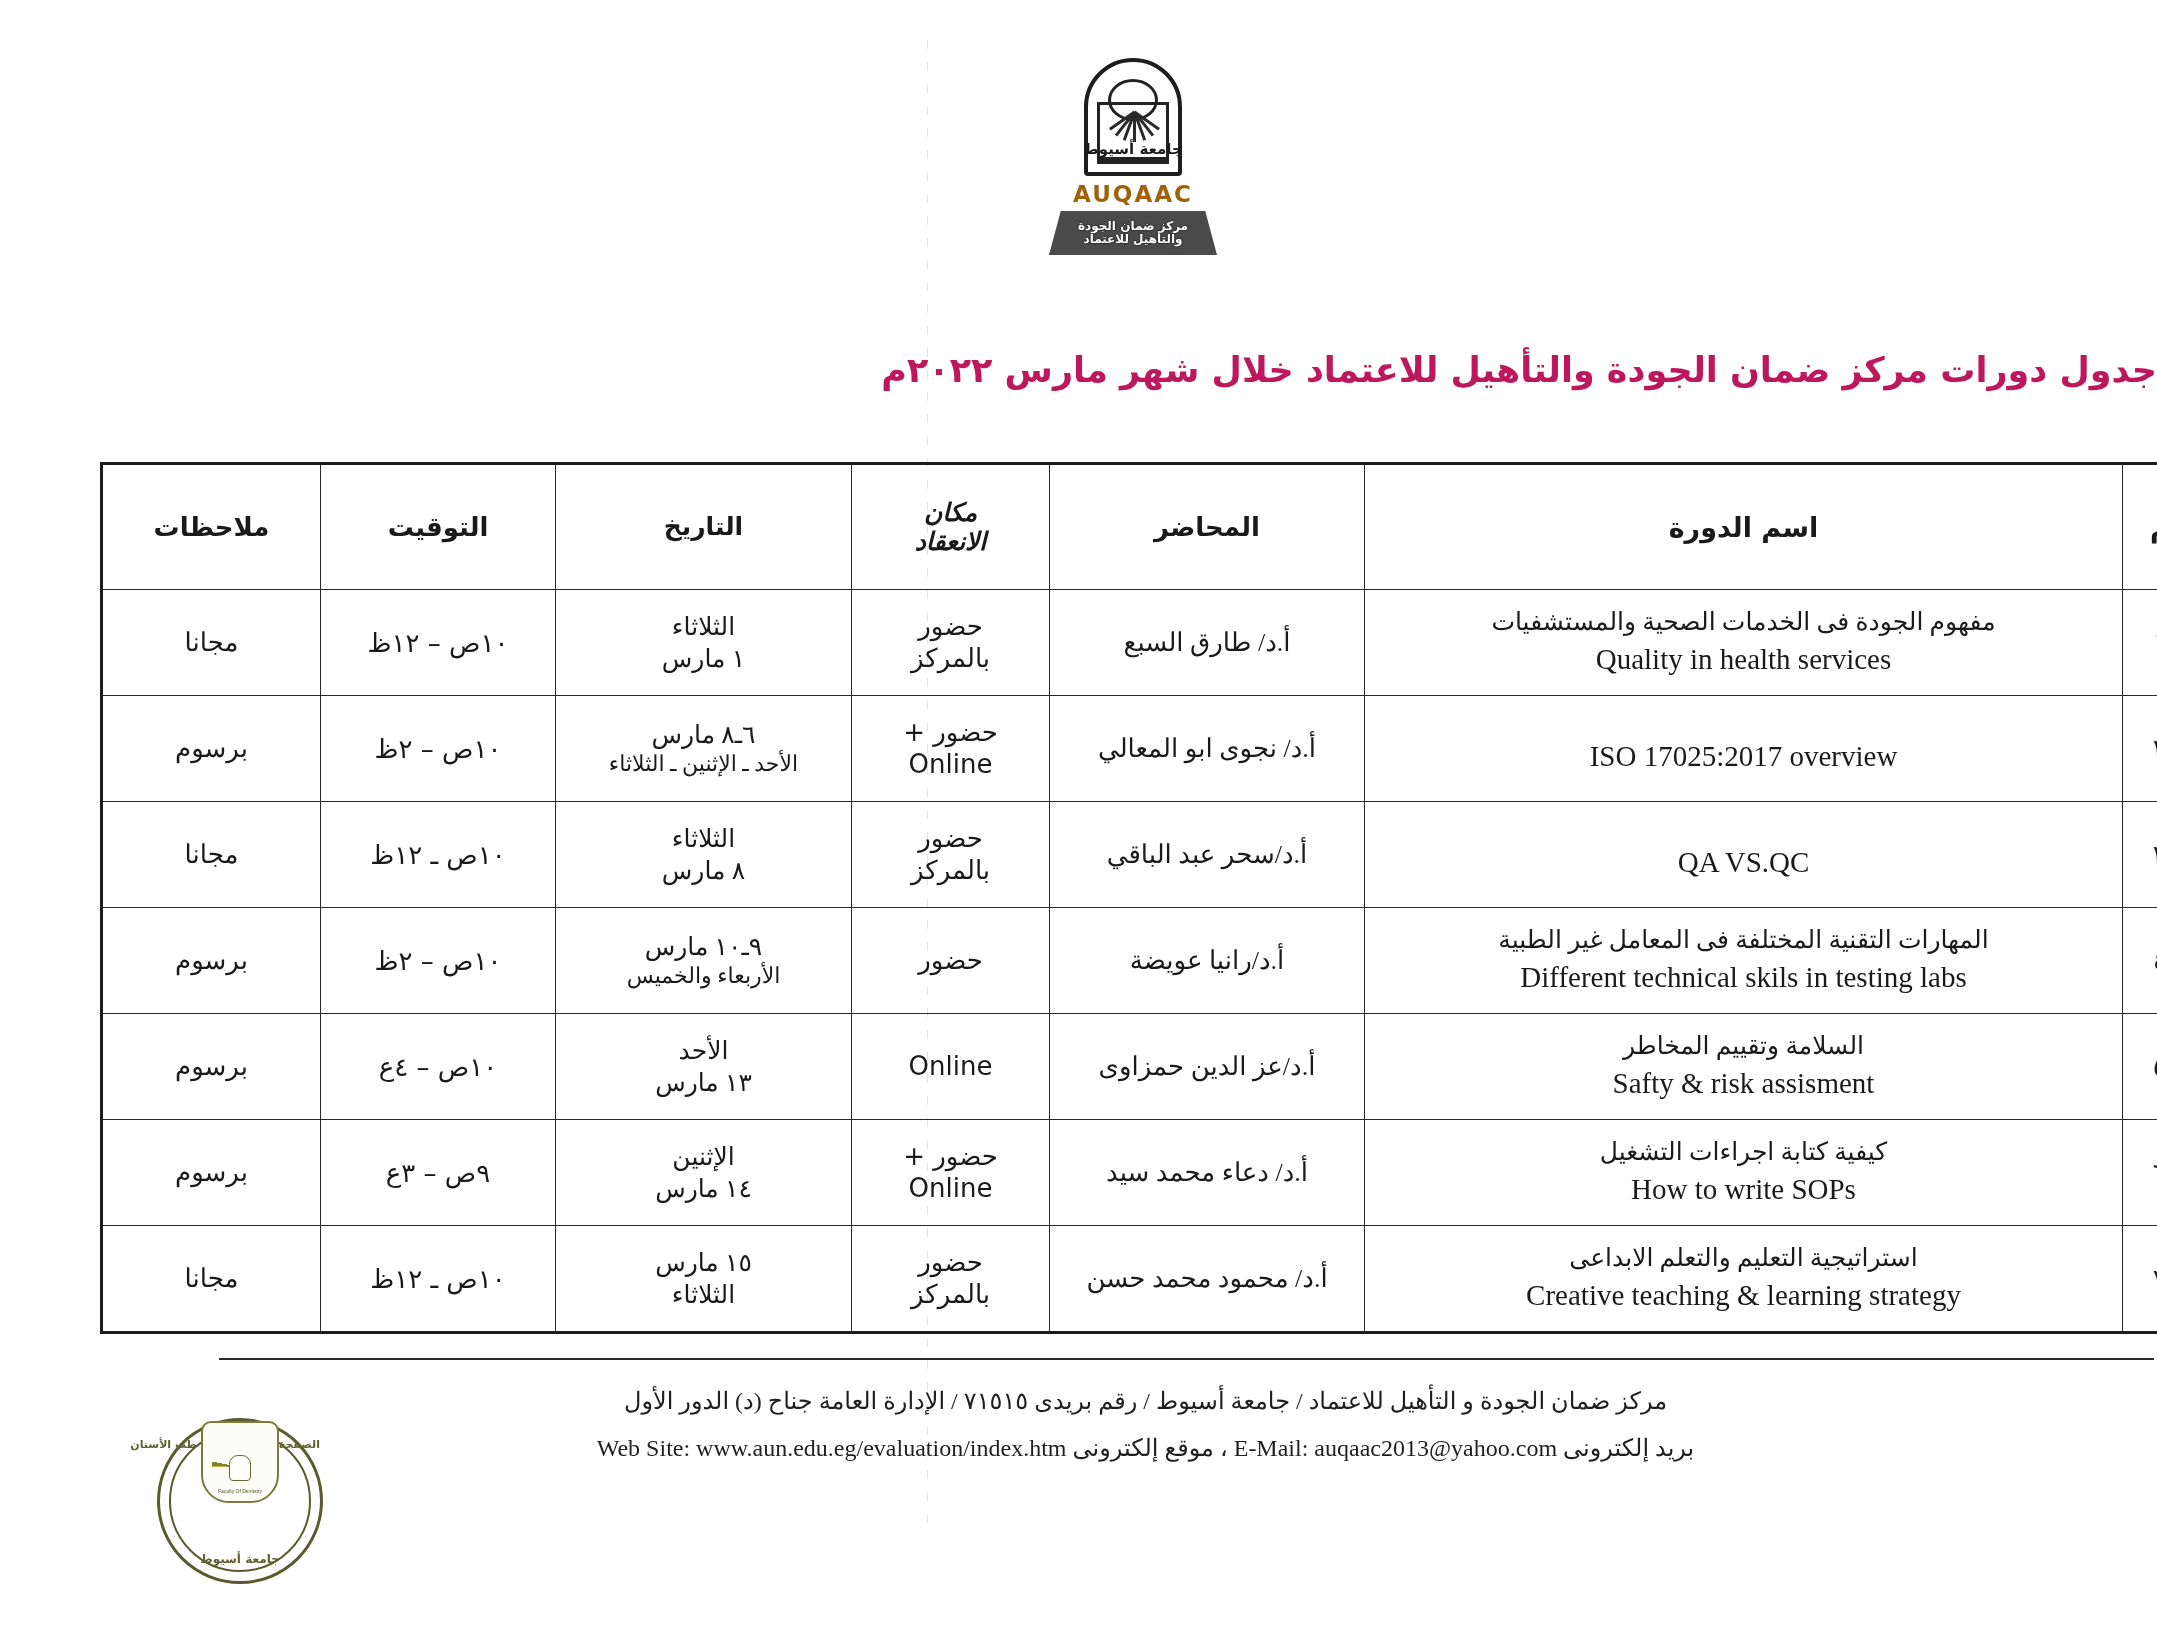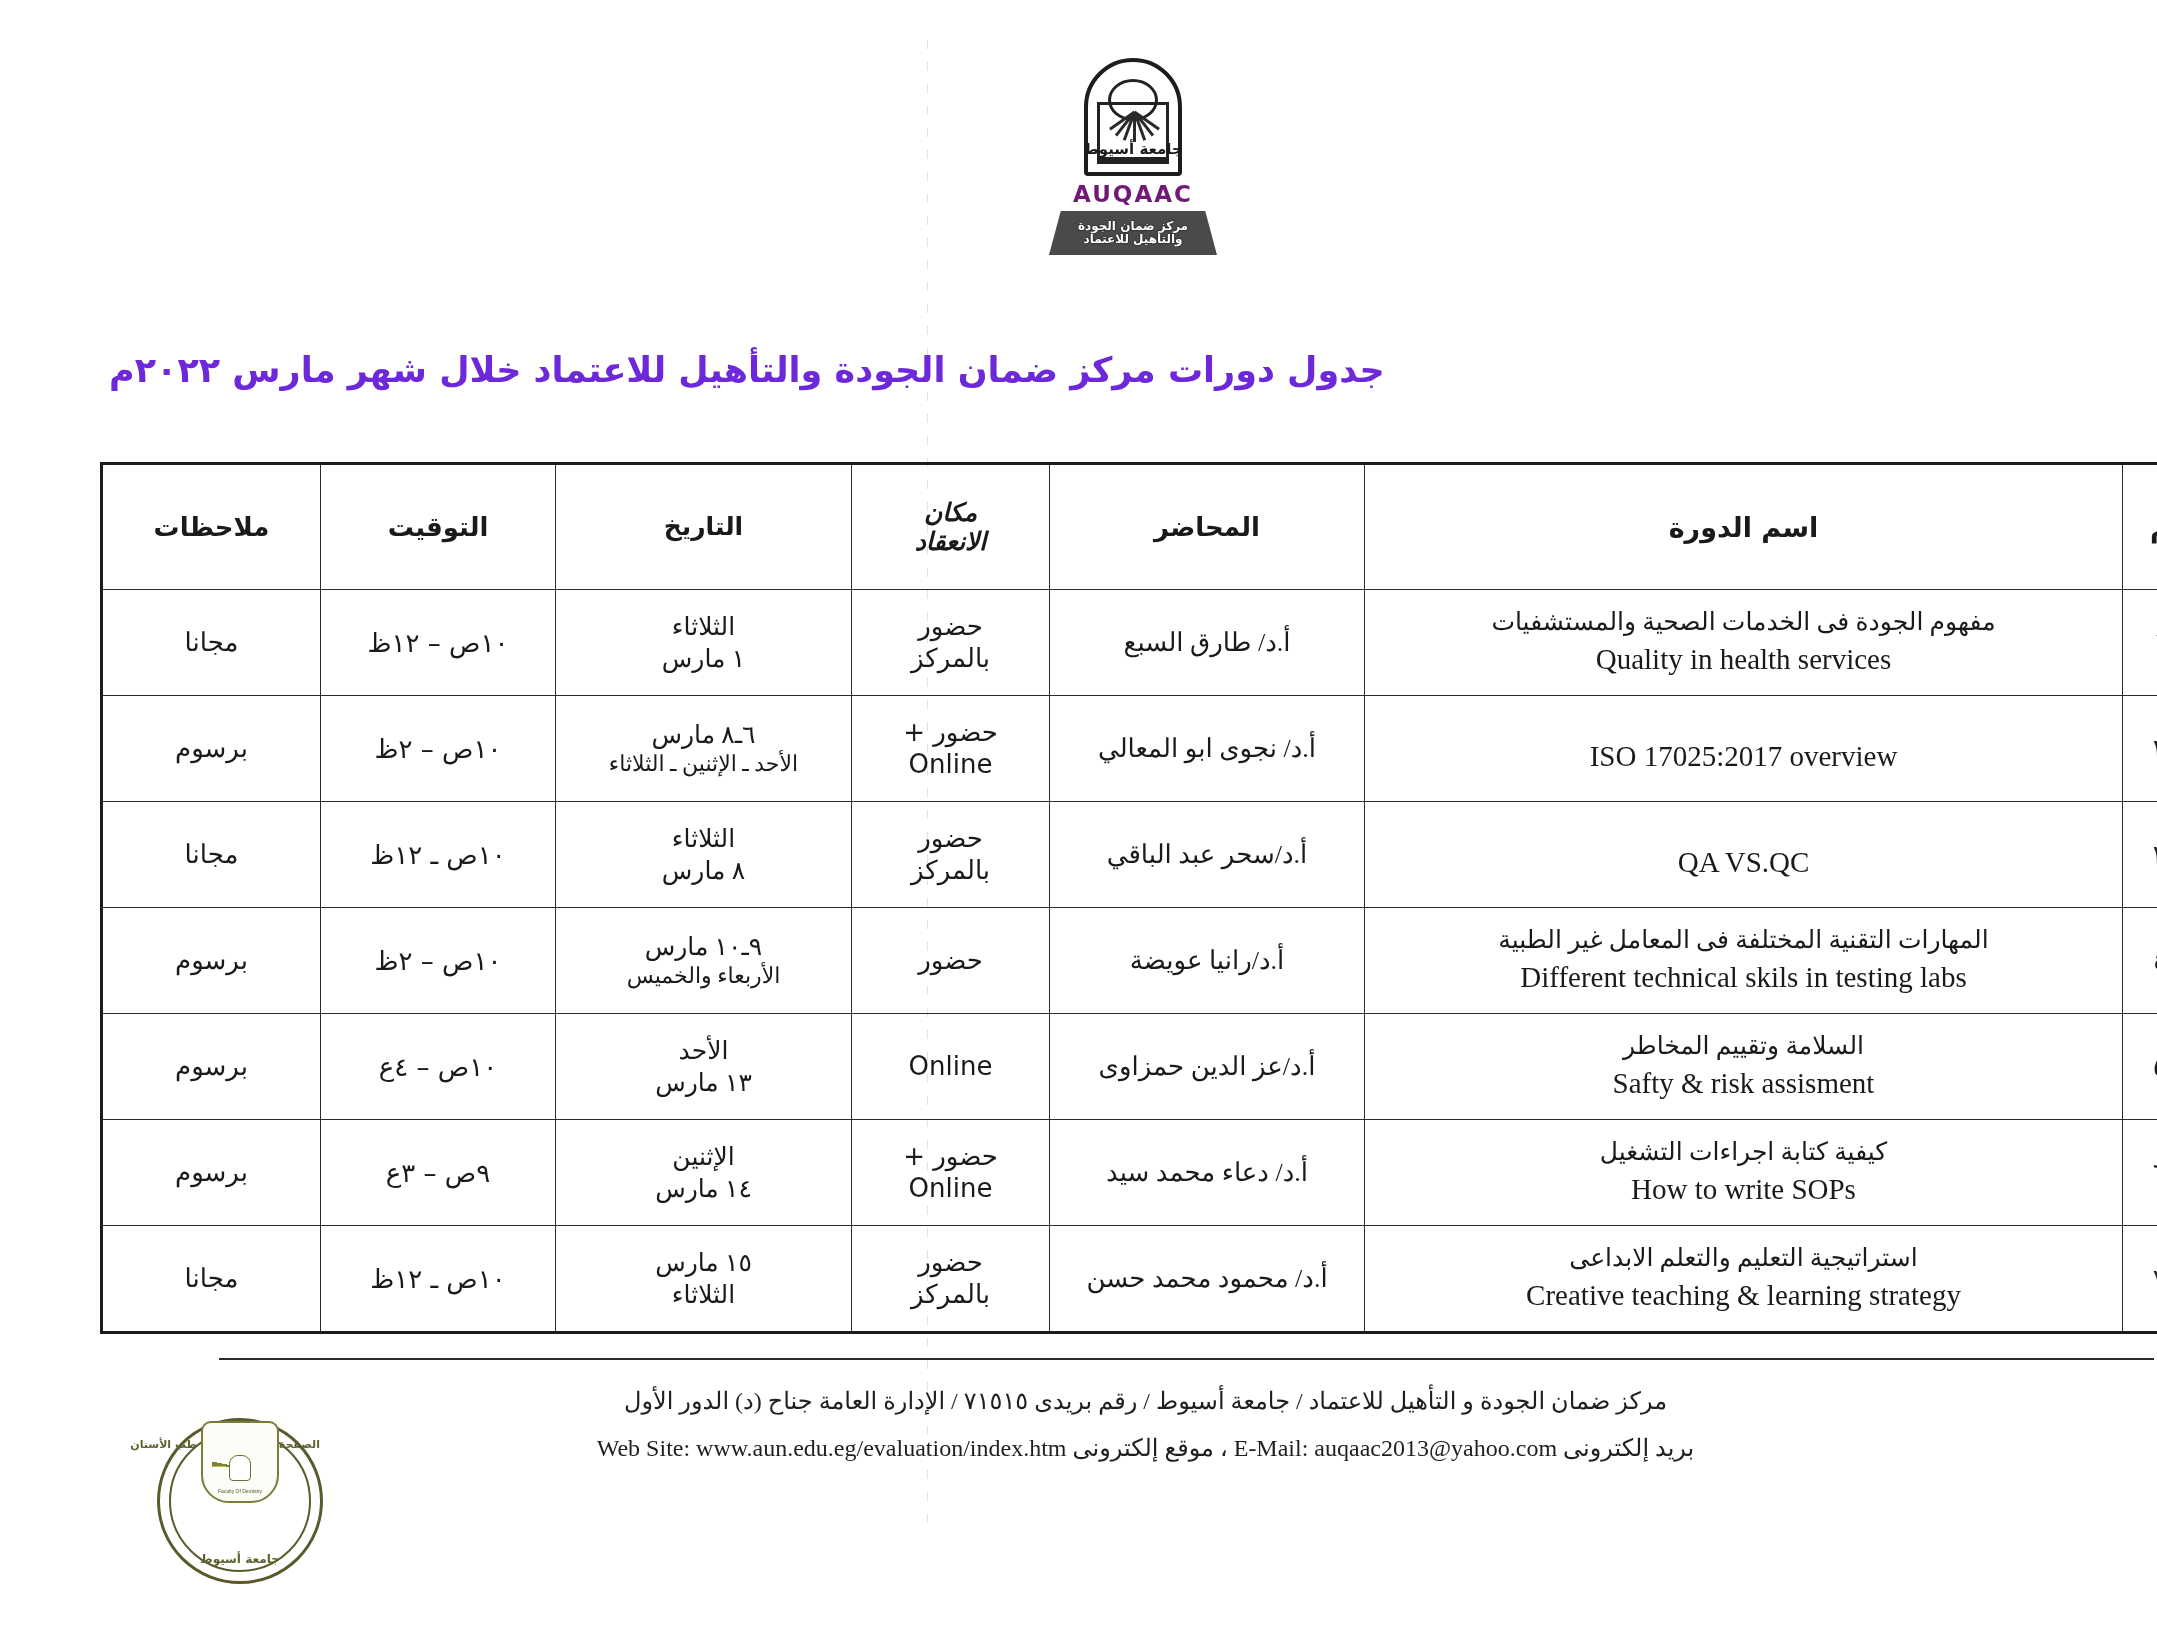--- a/index.html
+++ b/index.html
@@ -50,40 +50,40 @@
     border:3px solid #222;border-bottom-width:7px;
   }
   .seal-word{
     position:absolute;left:50%;bottom:14px;transform:translateX(-50%);
     font-family:"DejaVu Sans", sans-serif;font-weight:bold;font-size:15px;
     letter-spacing:-1px;color:#1b1b1b;white-space:nowrap;
   }
   .auqaac{
     font-family:"DejaVu Sans", sans-serif;
     font-weight:bold;font-size:23px;letter-spacing:2px;
-    margin-top:5px;color:#701a75;text-align:center;
+    margin-top:5px;color:#a16207;text-align:center;
   }
   .ribbon{
     margin-top:4px;
     width:168px;height:44px;
     background:#4a4a4a;
     clip-path:polygon(7% 0,93% 0,100% 100%,0% 100%);
     color:#ffffff;display:flex;flex-direction:column;
     align-items:center;justify-content:center;line-height:1.05;
     font-family:"DejaVu Sans", sans-serif;font-weight:bold;font-size:12px;
     text-shadow:0 0 2px #000;
   }
 
   
   .doc-title{
     position:absolute;left:0;right:0;top:350px;
-    text-align:left;
+    text-align:right;
     font-family:"DejaVu Sans", sans-serif;
     font-weight:bold;font-size:35px;
-    color:#6d28d9;
+    color:#be185d;
     letter-spacing:0px;
   }
 
   
   .tbl-wrap{position:absolute;left:63px;top:462px;width:2028px;}
   table.schedule{
     border-collapse:collapse;width:100%;
     table-layout:fixed;
     border:3px solid #1c1c1c;
   }

